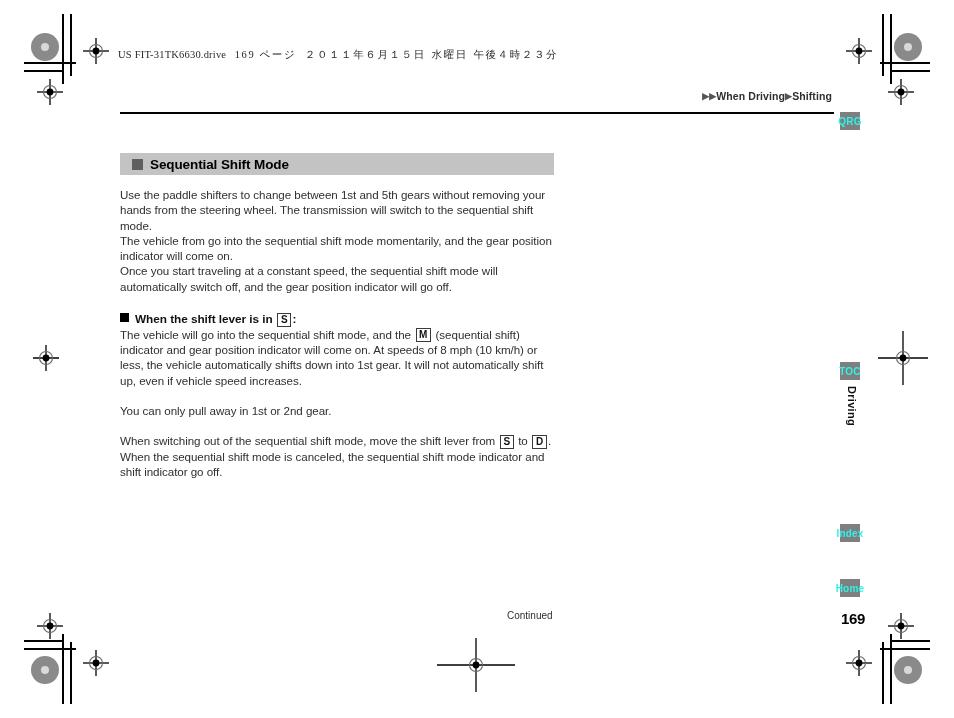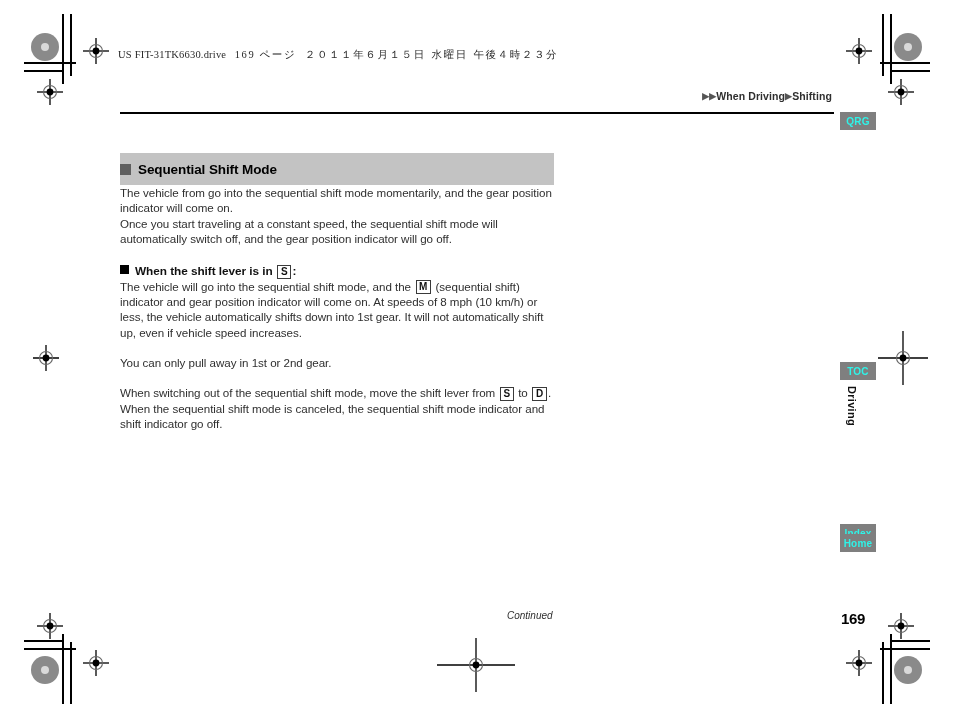--- a/index.html
+++ b/index.html
@@ -88,24 +88,24 @@
   
   .content {
     position: absolute;
     left: 120px;
     top: 153px;
     width: 434px;
   }
 
   .sec-head {
     background: #c3c3c3;
-    height: 32px;
+    height: 22px;
     display: flex;
     align-items: center;
-    padding-left: 0;
+    padding-left: 12px;
   }
   .sec-head .sq {
     width: 11px;
     height: 11px;
     background: #5f5f5f;
     margin-right: 7px;
     flex: none;
   }
   .sec-head .txt {
     font-size: 13.5px;
@@ -152,54 +152,53 @@
     font-weight: bold;
     color: #111;
     background: #fff;
     vertical-align: 0.5px;
   }
   .key.plus { font-weight: normal; font-size: 11px; padding: 0 2px; }
 
   
   .tab {
     position: absolute;
-    width: 36px;
+    width: 20px;
     height: 18px;
     background: #7f7f7f;
     color: #2ff3e8;
     font-size: 10px;
     font-weight: bold;
     display: flex;
     align-items: center;
     justify-content: center;
     letter-spacing: 0.2px;
   }
   #tab-qrg   { left: 840px; top: 112px; }
   #tab-toc   { left: 840px; top: 362px; text-align: right; }
   #tab-index { left: 840px; top: 524px; }
-  #tab-home  { left: 840px; top: 534px; }
+  #tab-home  { left: 840px; top: 579px; }
 
   .vert-label {
     position: absolute;
     left: 846px;
     top: 386px;
     font-size: 11px;
     font-weight: bold;
     color: #111;
     writing-mode: vertical-rl;
     letter-spacing: 0.3px;
   }
 
   
   .continued {
     position: absolute;
     left: 507px;
     top: 610px;
     font-size: 10px;
-    font-style: italic;
     color: #2f2f2f;
   }
   .pageno {
     position: absolute;
     left: 841px;
     top: 610px;
     font-size: 15px;
     font-weight: bold;
     color: #000;
     letter-spacing: -0.3px;
@@ -339,20 +338,21 @@
 
 <div class="rule"></div>
 
 <div class="content">
 
   <div class="sec-head">
     <span class="sq"></span>
     <span class="txt">Sequential Shift Mode</span>
   </div>
 
+  <p class="body first">Use the paddle shifters to change between 1st and 5th gears without removing your hands from the steering wheel. The transmission will switch to the sequential shift mode.</p>
 
   <p class="body tight">The vehicle from go into the sequential shift mode momentarily, and the gear position indicator will come on.</p>
   <p class="body tight">Once you start traveling at a constant speed, the sequential shift mode will automatically switch off, and the gear position indicator will go off.</p>
 
   <div class="sub-head">
     <span class="sq"></span><span>When the shift lever is in</span>&nbsp;<span class="key">S</span><span>:</span>
   </div>
   <p class="body tight">
     <span>The vehicle will go into the sequential shift mode, and the</span>
     <span class="key">M</span>

